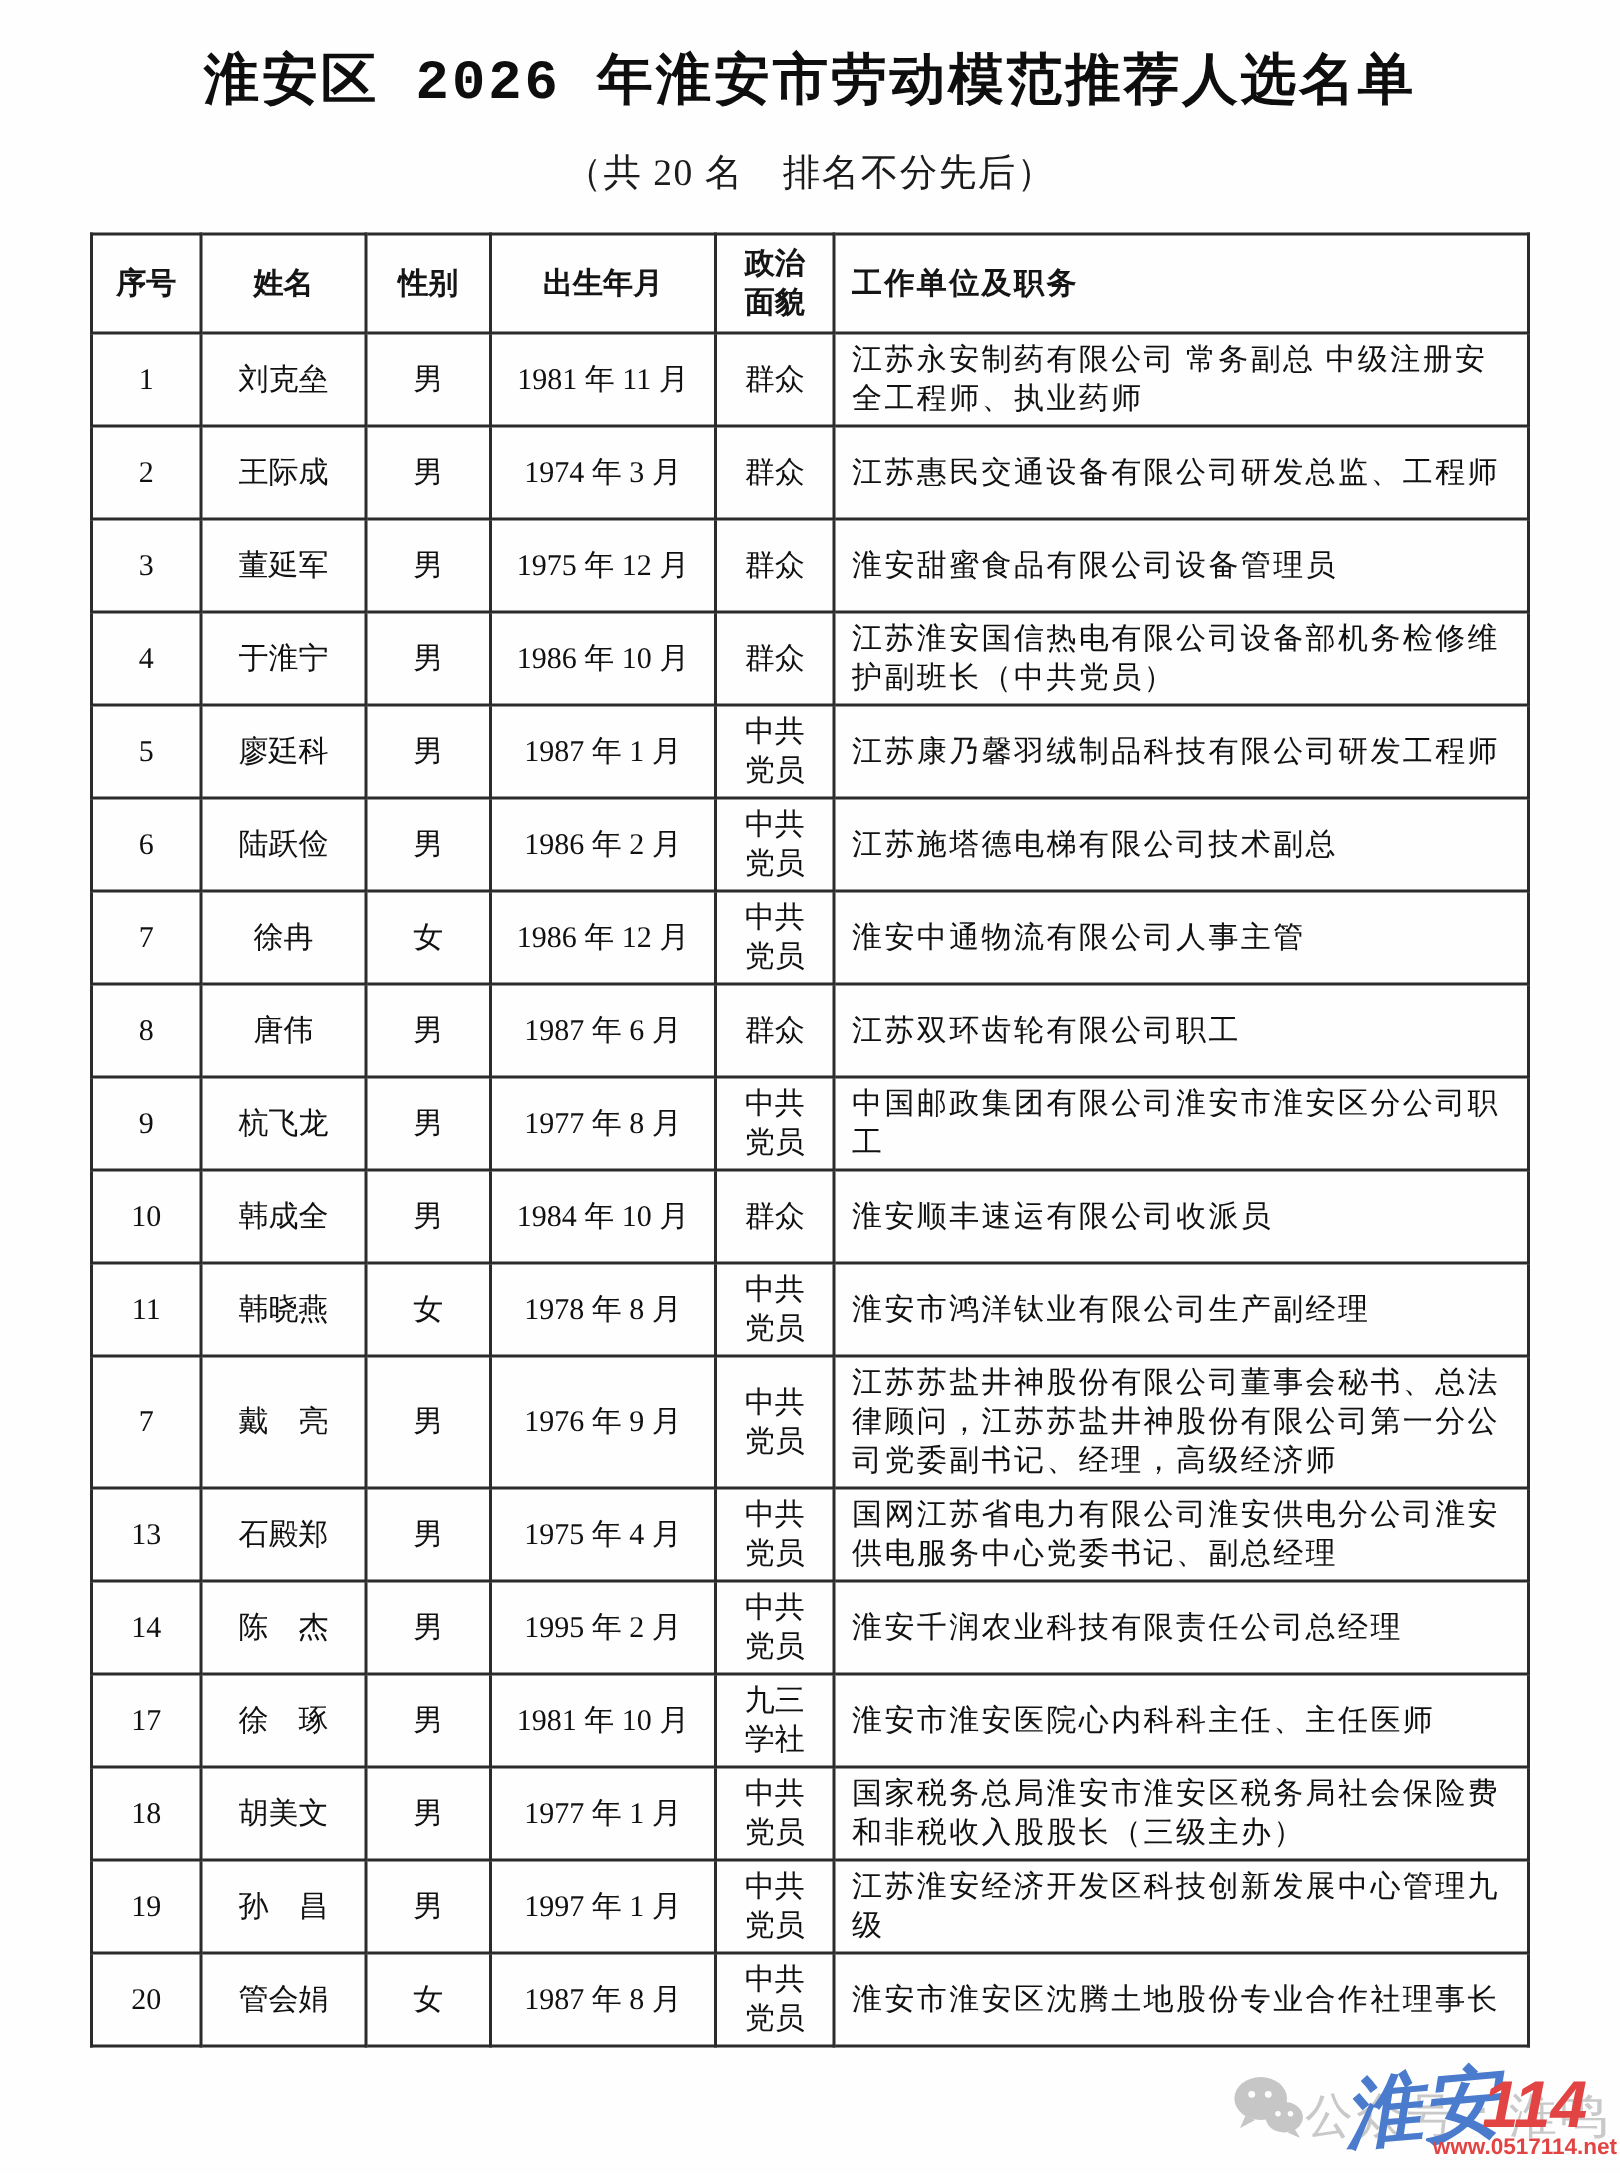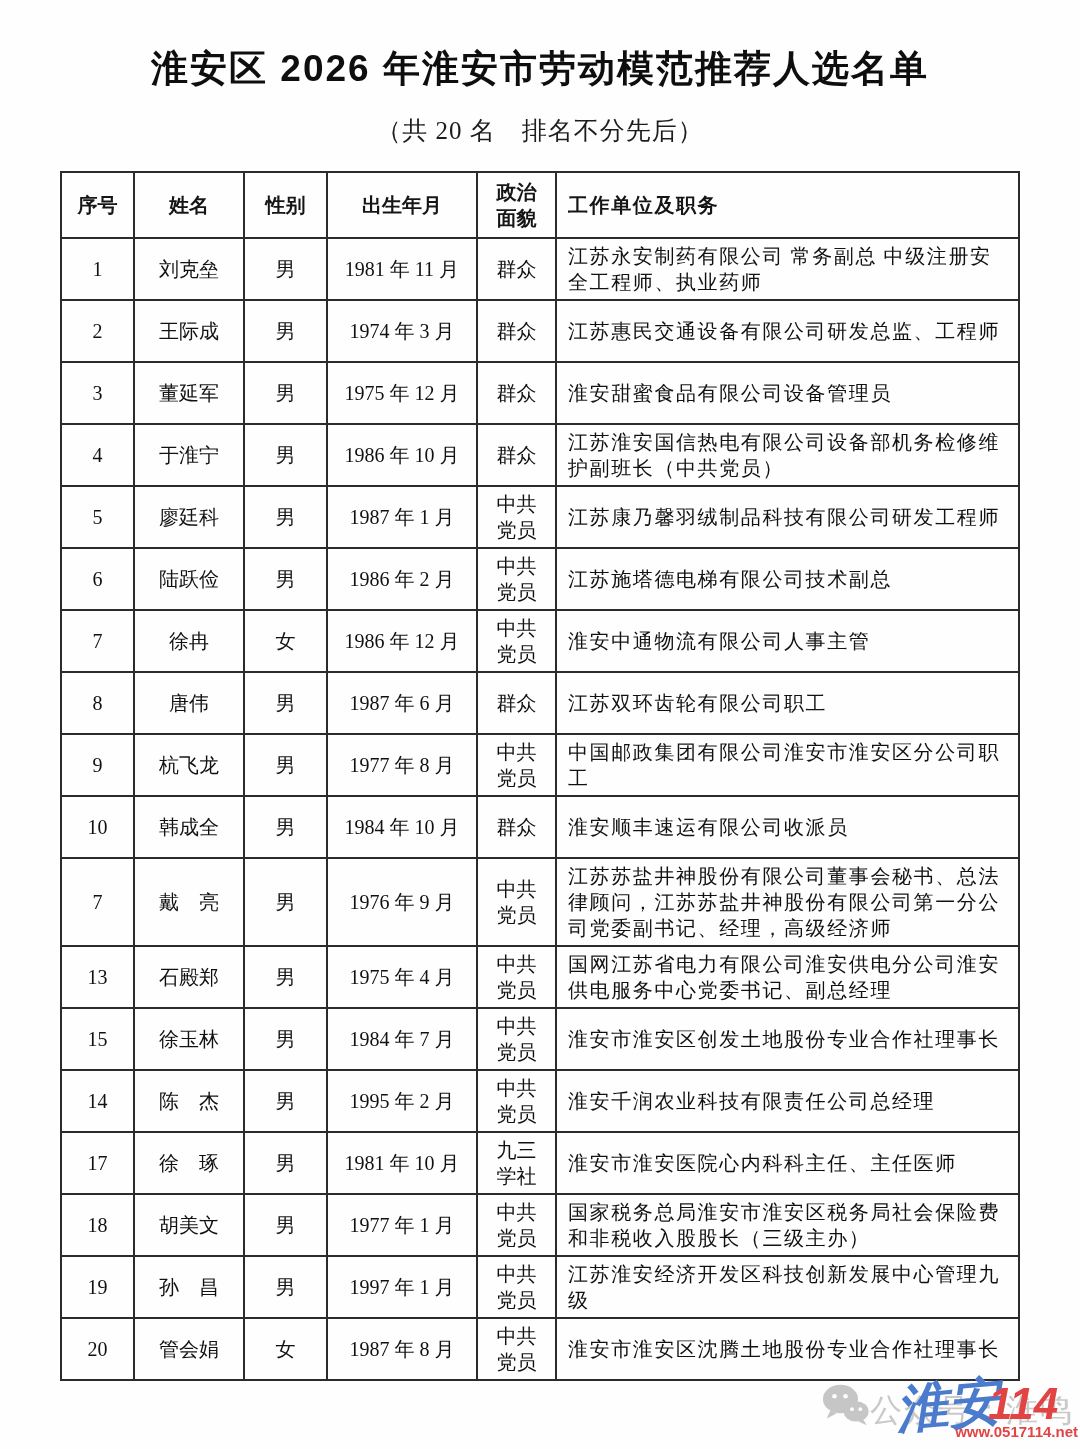--- a/index.html
+++ b/index.html
@@ -6,27 +6,27 @@
   .page{
     position:relative;
     width:1080px;height:1449px;
     margin:0 auto;
     background:#fefefe;
     overflow:hidden;
     font-family:"Liberation Serif","DejaVu Serif",serif;
     color:#151515;
   }
   .doc-title{
-    padding-top:44px;
+    padding-top:28px;
     text-align:center;
     font-size:37px;
     font-weight:700;
     letter-spacing:2px;
     color:#0e0e0e;
-    font-family:Liberation Sans, sans-serif;
+    font-family:Liberation Mono, monospace;
   }
   .doc-subtitle{
     margin-top:20px;
     text-align:center;
     font-size:25px;
     color:#1c1c1c;
     letter-spacing:1px;
   }
   table.roster{
     margin:24px auto 0 auto;
@@ -200,42 +200,42 @@
     </tr>
         <tr>
       <td class="c-no">10</td>
       <td class="c-name">韩成全</td>
       <td class="c-gender">男</td>
       <td class="c-birth">1984 年 10 月</td>
       <td class="c-pol">群众</td>
       <td class="c-work">淮安顺丰速运有限公司收派员</td>
     </tr>
         <tr>
+      <td class="c-no">11</td>
+      <td class="c-name">韩晓燕</td>
+      <td class="c-gender">女</td>
+      <td class="c-birth">1978 年 8 月</td>
+      <td class="c-pol">中共党员</td>
+      <td class="c-work">淮安市鸿洋钛业有限公司生产副经理</td>
+    </tr>
+        <tr>
       <td class="c-no">7</td>
       <td class="c-name">戴　亮</td>
       <td class="c-gender">男</td>
       <td class="c-birth">1976 年 9 月</td>
       <td class="c-pol">中共党员</td>
       <td class="c-work">江苏苏盐井神股份有限公司董事会秘书、总法律顾问，江苏苏盐井神股份有限公司第一分公司党委副书记、经理，高级经济师</td>
     </tr>
         <tr>
       <td class="c-no">13</td>
       <td class="c-name">石殿郑</td>
       <td class="c-gender">男</td>
       <td class="c-birth">1975 年 4 月</td>
       <td class="c-pol">中共党员</td>
       <td class="c-work">国网江苏省电力有限公司淮安供电分公司淮安供电服务中心党委书记、副总经理</td>
-    </tr>
-        <tr>
-      <td class="c-no">15</td>
-      <td class="c-name">徐玉林</td>
-      <td class="c-gender">男</td>
-      <td class="c-birth">1984 年 7 月</td>
-      <td class="c-pol">中共党员</td>
-      <td class="c-work">淮安市淮安区创发土地股份专业合作社理事长</td>
     </tr>
         <tr>
       <td class="c-no">14</td>
       <td class="c-name">陈　杰</td>
       <td class="c-gender">男</td>
       <td class="c-birth">1995 年 2 月</td>
       <td class="c-pol">中共党员</td>
       <td class="c-work">淮安千润农业科技有限责任公司总经理</td>
     </tr>
         <tr>

